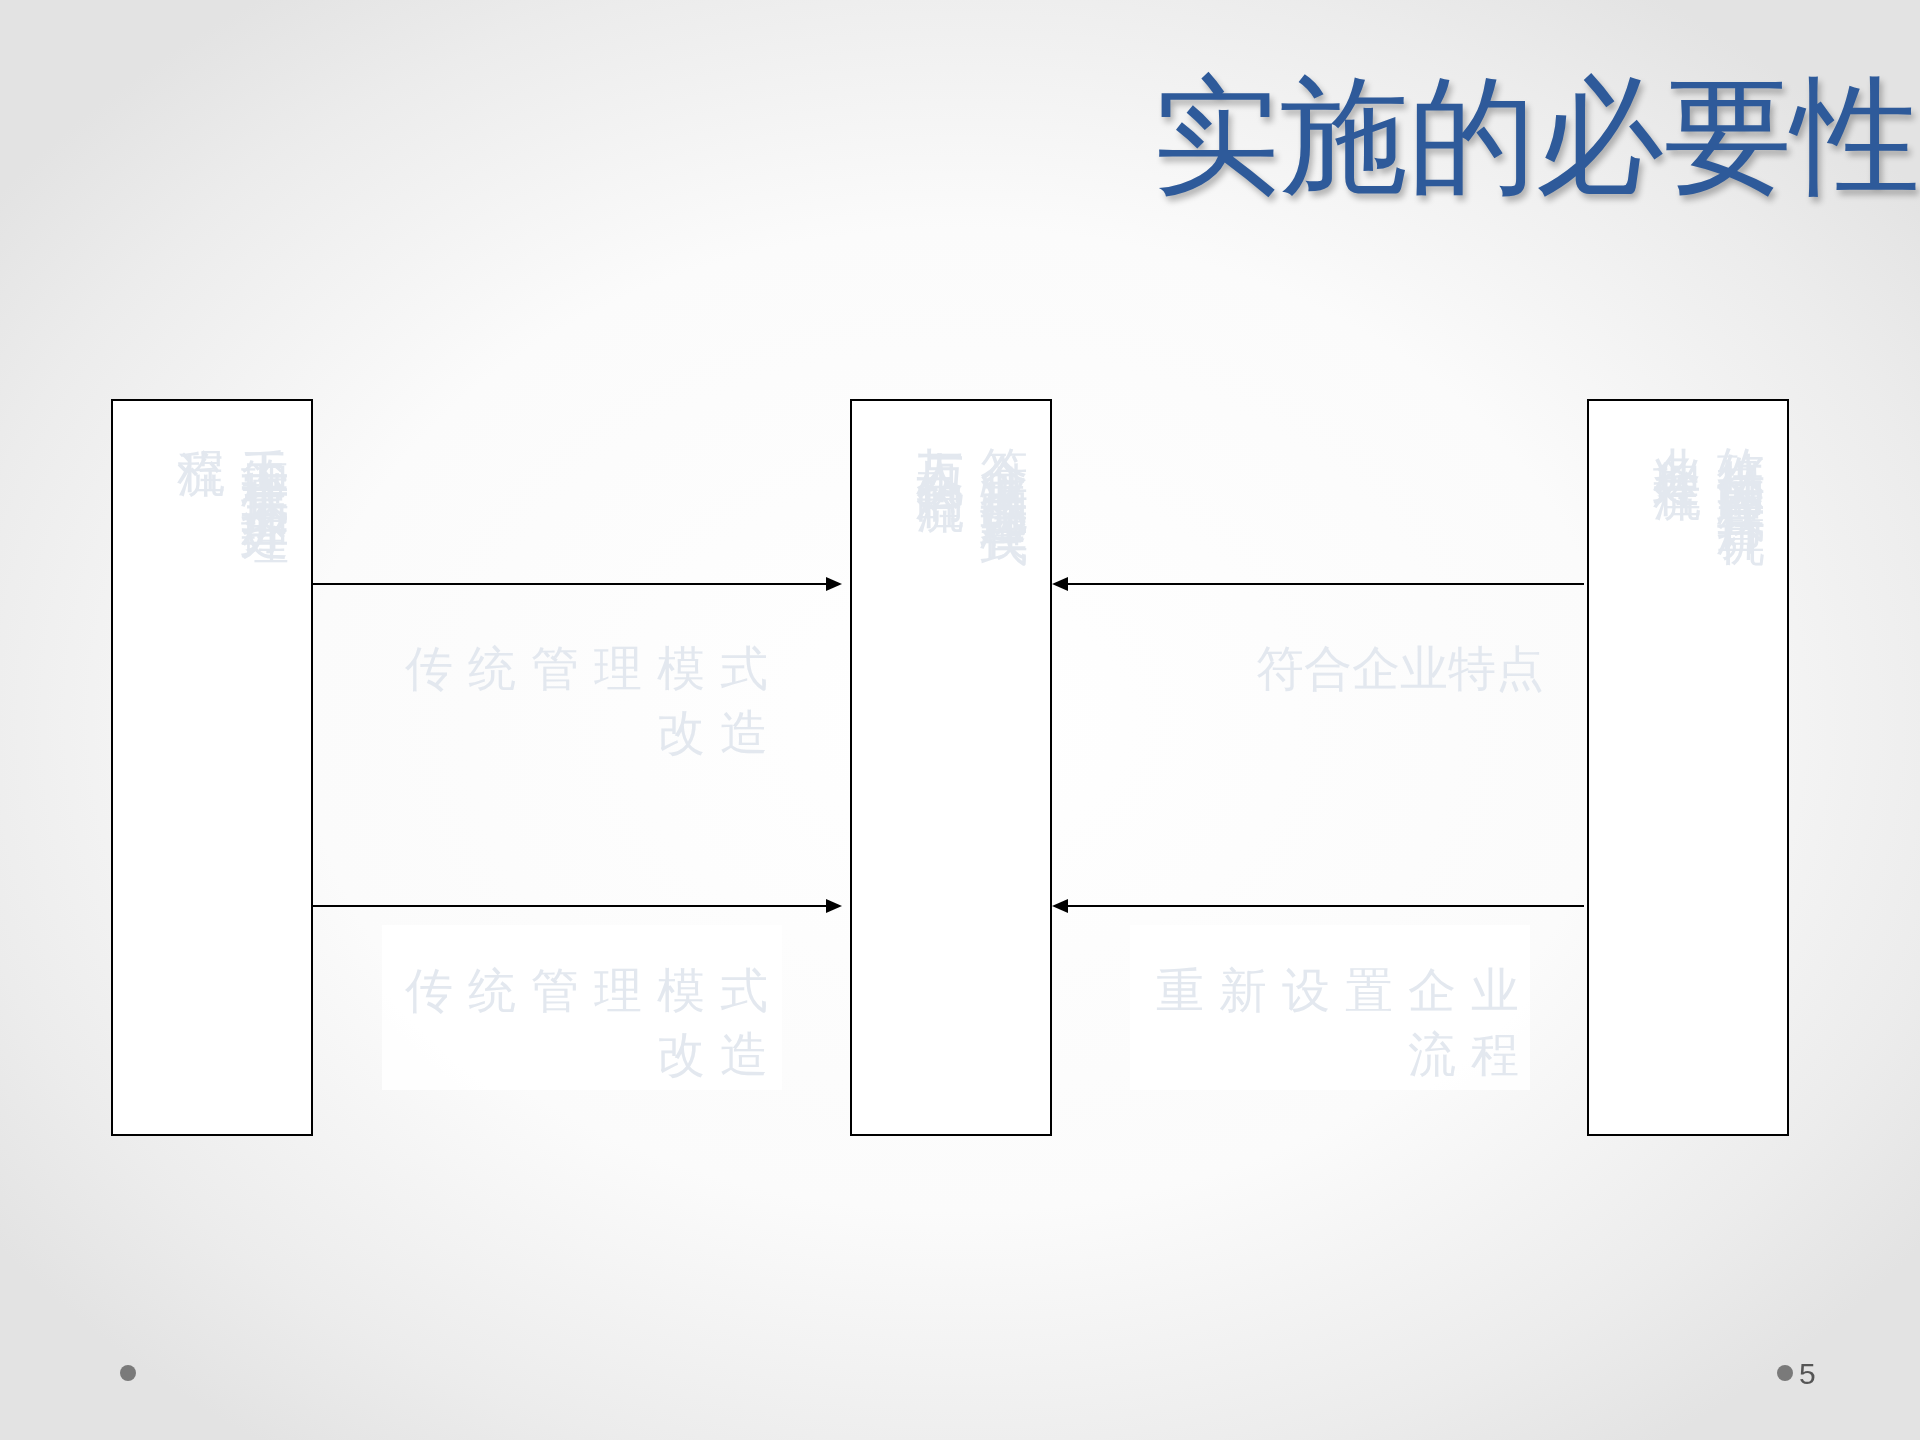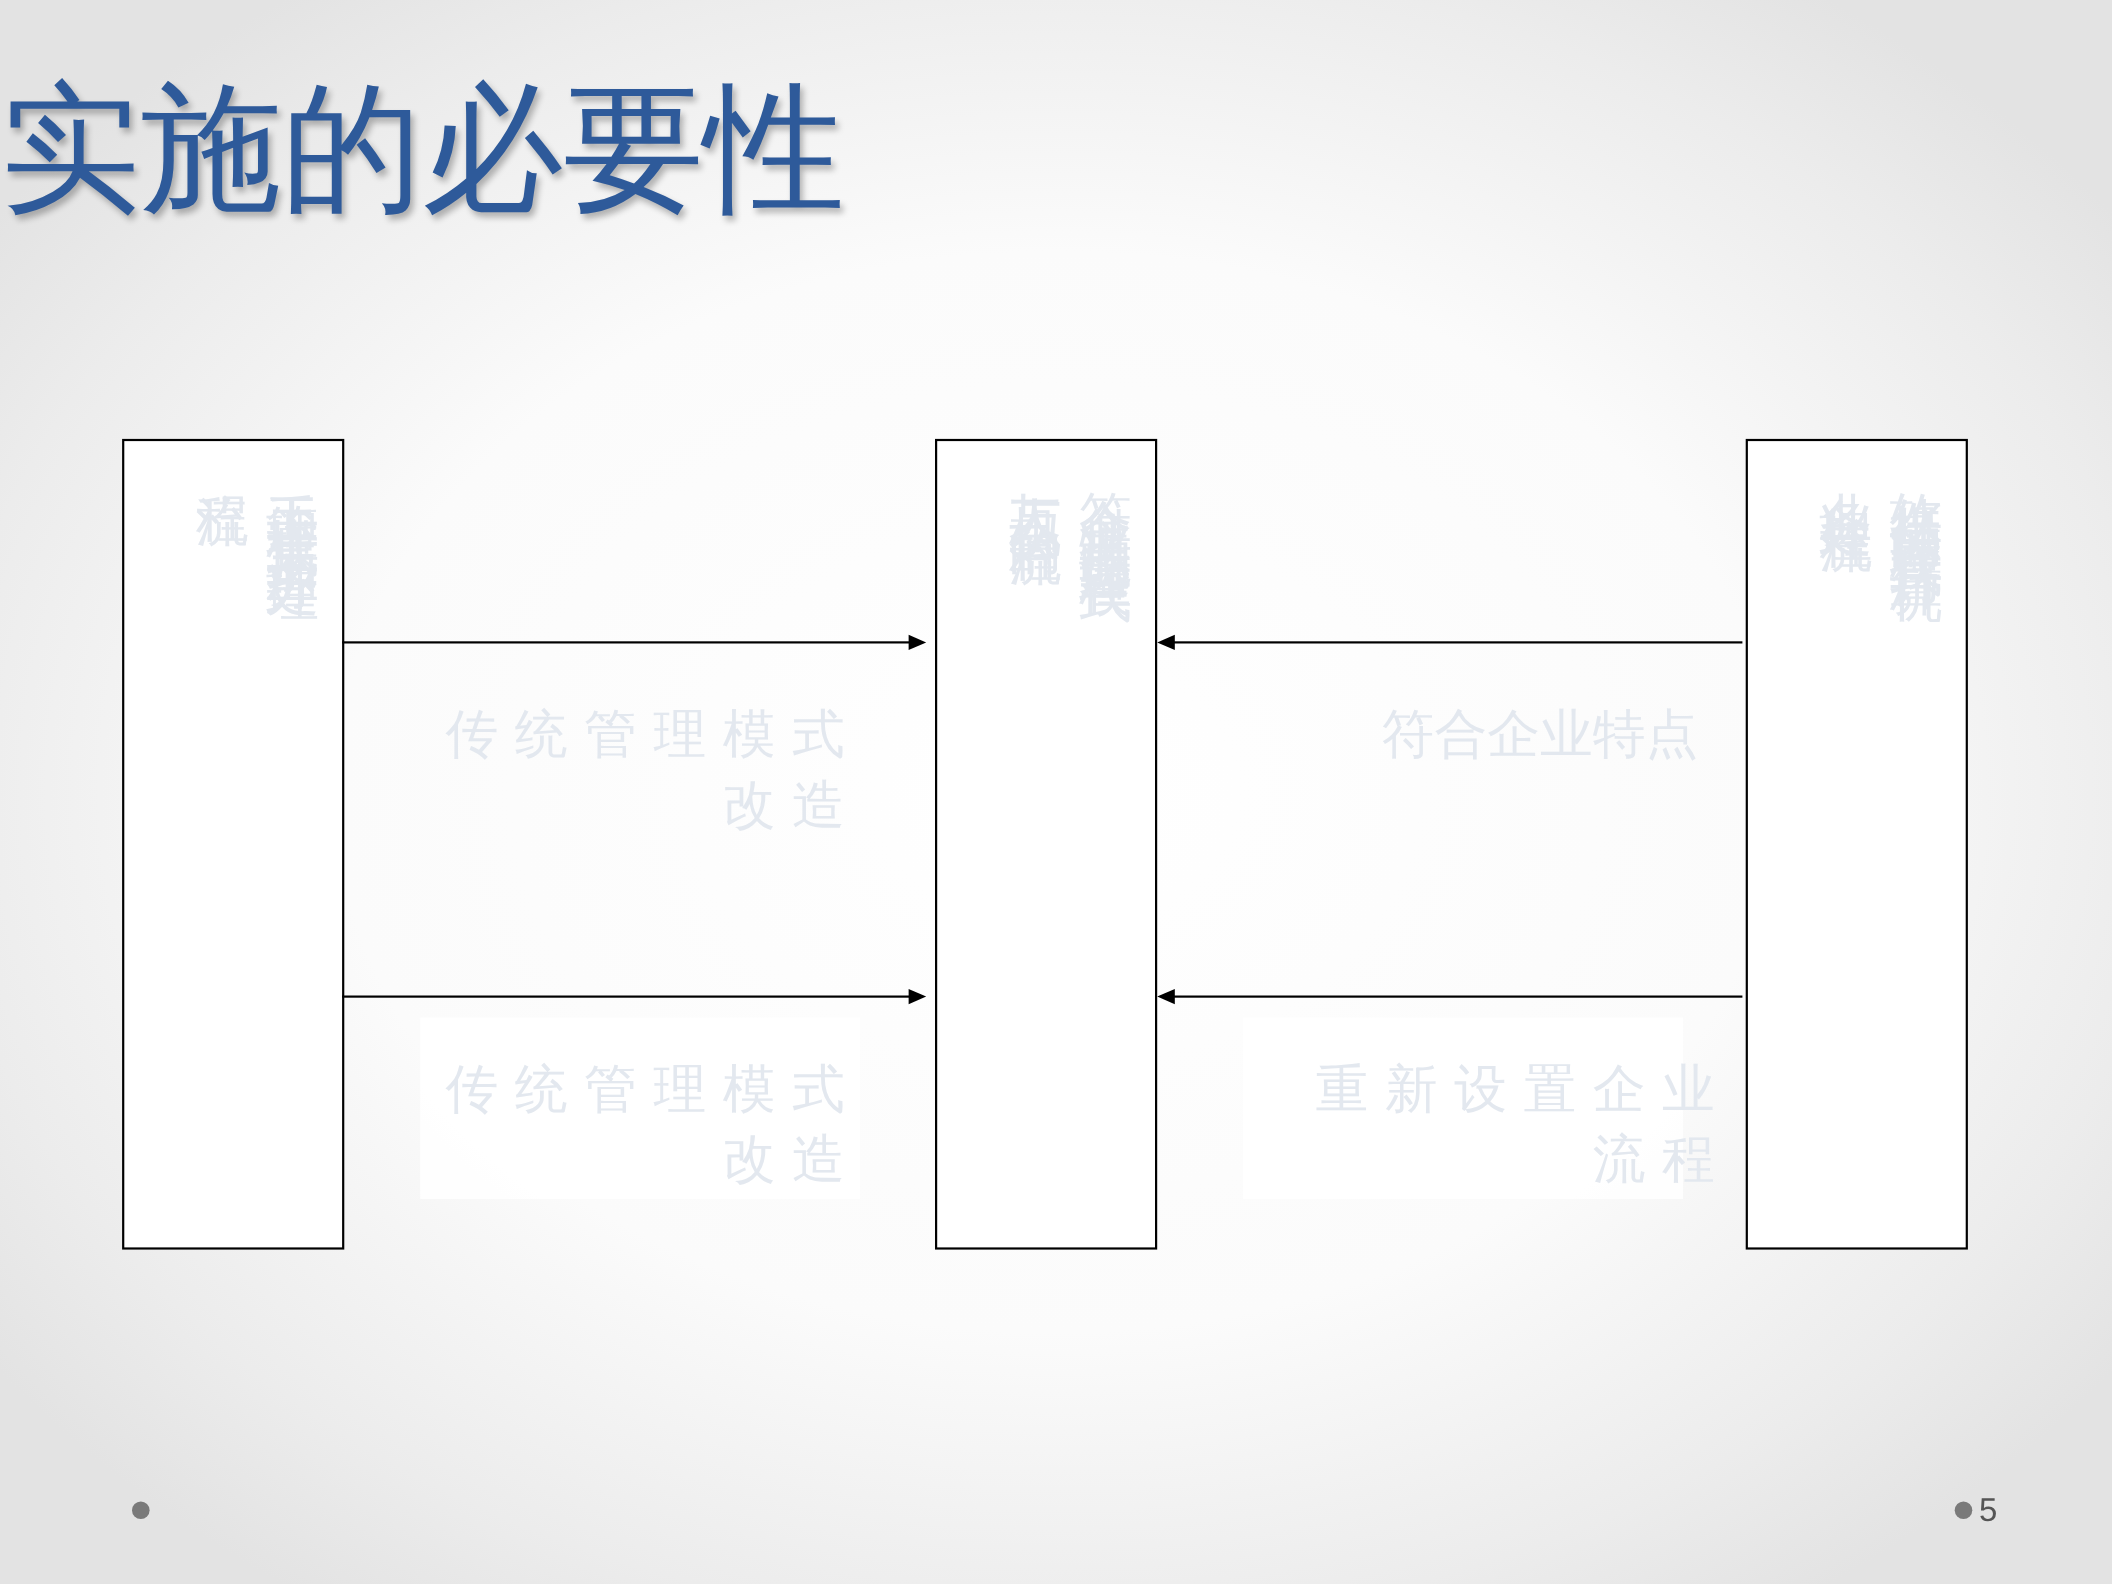--- a/index.html
+++ b/index.html
@@ -12,21 +12,21 @@
       position: relative;
       overflow: hidden;
       font-family: "DejaVu Sans", sans-serif;
       background: radial-gradient(ellipse 62% 62% at 50% 50%, #ffffff 0%, #fbfbfb 55%, #ececec 85%, #e3e3e3 100%);
     }
     .slide-title {
       position: absolute;
       left: 0;
       width: 1920px;
       top: 56px;
-      text-align: left;
+      text-align: right;
       font-size: 128px;
       line-height: 160px;
       font-weight: normal;
       color: #2E5A9A;
       text-shadow: 3px 5px 6px rgba(0,0,0,0.28);
       letter-spacing: 0px;
       margin: 0;
     }
     .box {
       position: absolute;
@@ -137,17 +137,17 @@
 <div class="arrow-head-left" style="left:1052px; top:899px;"></div>
 
 <div class="label" style="left:403px; top:636px; width:380px;">传统管理模式改造</div>
 
 <div class="label-bg" style="left:382px; top:925px; width:400px; height:165px;"></div>
 <div class="label" style="left:403px; top:958px; width:380px;">传统管理模式改造</div>
 
 <div class="label" style="left:1144px; top:636px; width:400px; letter-spacing:0px;">符合企业特点</div>
 
 <div class="label-bg" style="left:1130px; top:925px; width:400px; height:165px;"></div>
-<div class="label" style="left:1144px; top:958px; width:390px;margin-left:40px;">重新设置企业流程</div>
+<div class="label" style="left:1144px; top:958px; width:390px;">重新设置企业流程</div>
 
 <div class="footer-dot" style="left:120px; top:1365px;"></div>
 <div class="footer-dot" style="left:1777px; top:1365px;"></div>
 <div class="page-number" style="left:1799px; top:1359px;">5</div>
 
 </body></html>

